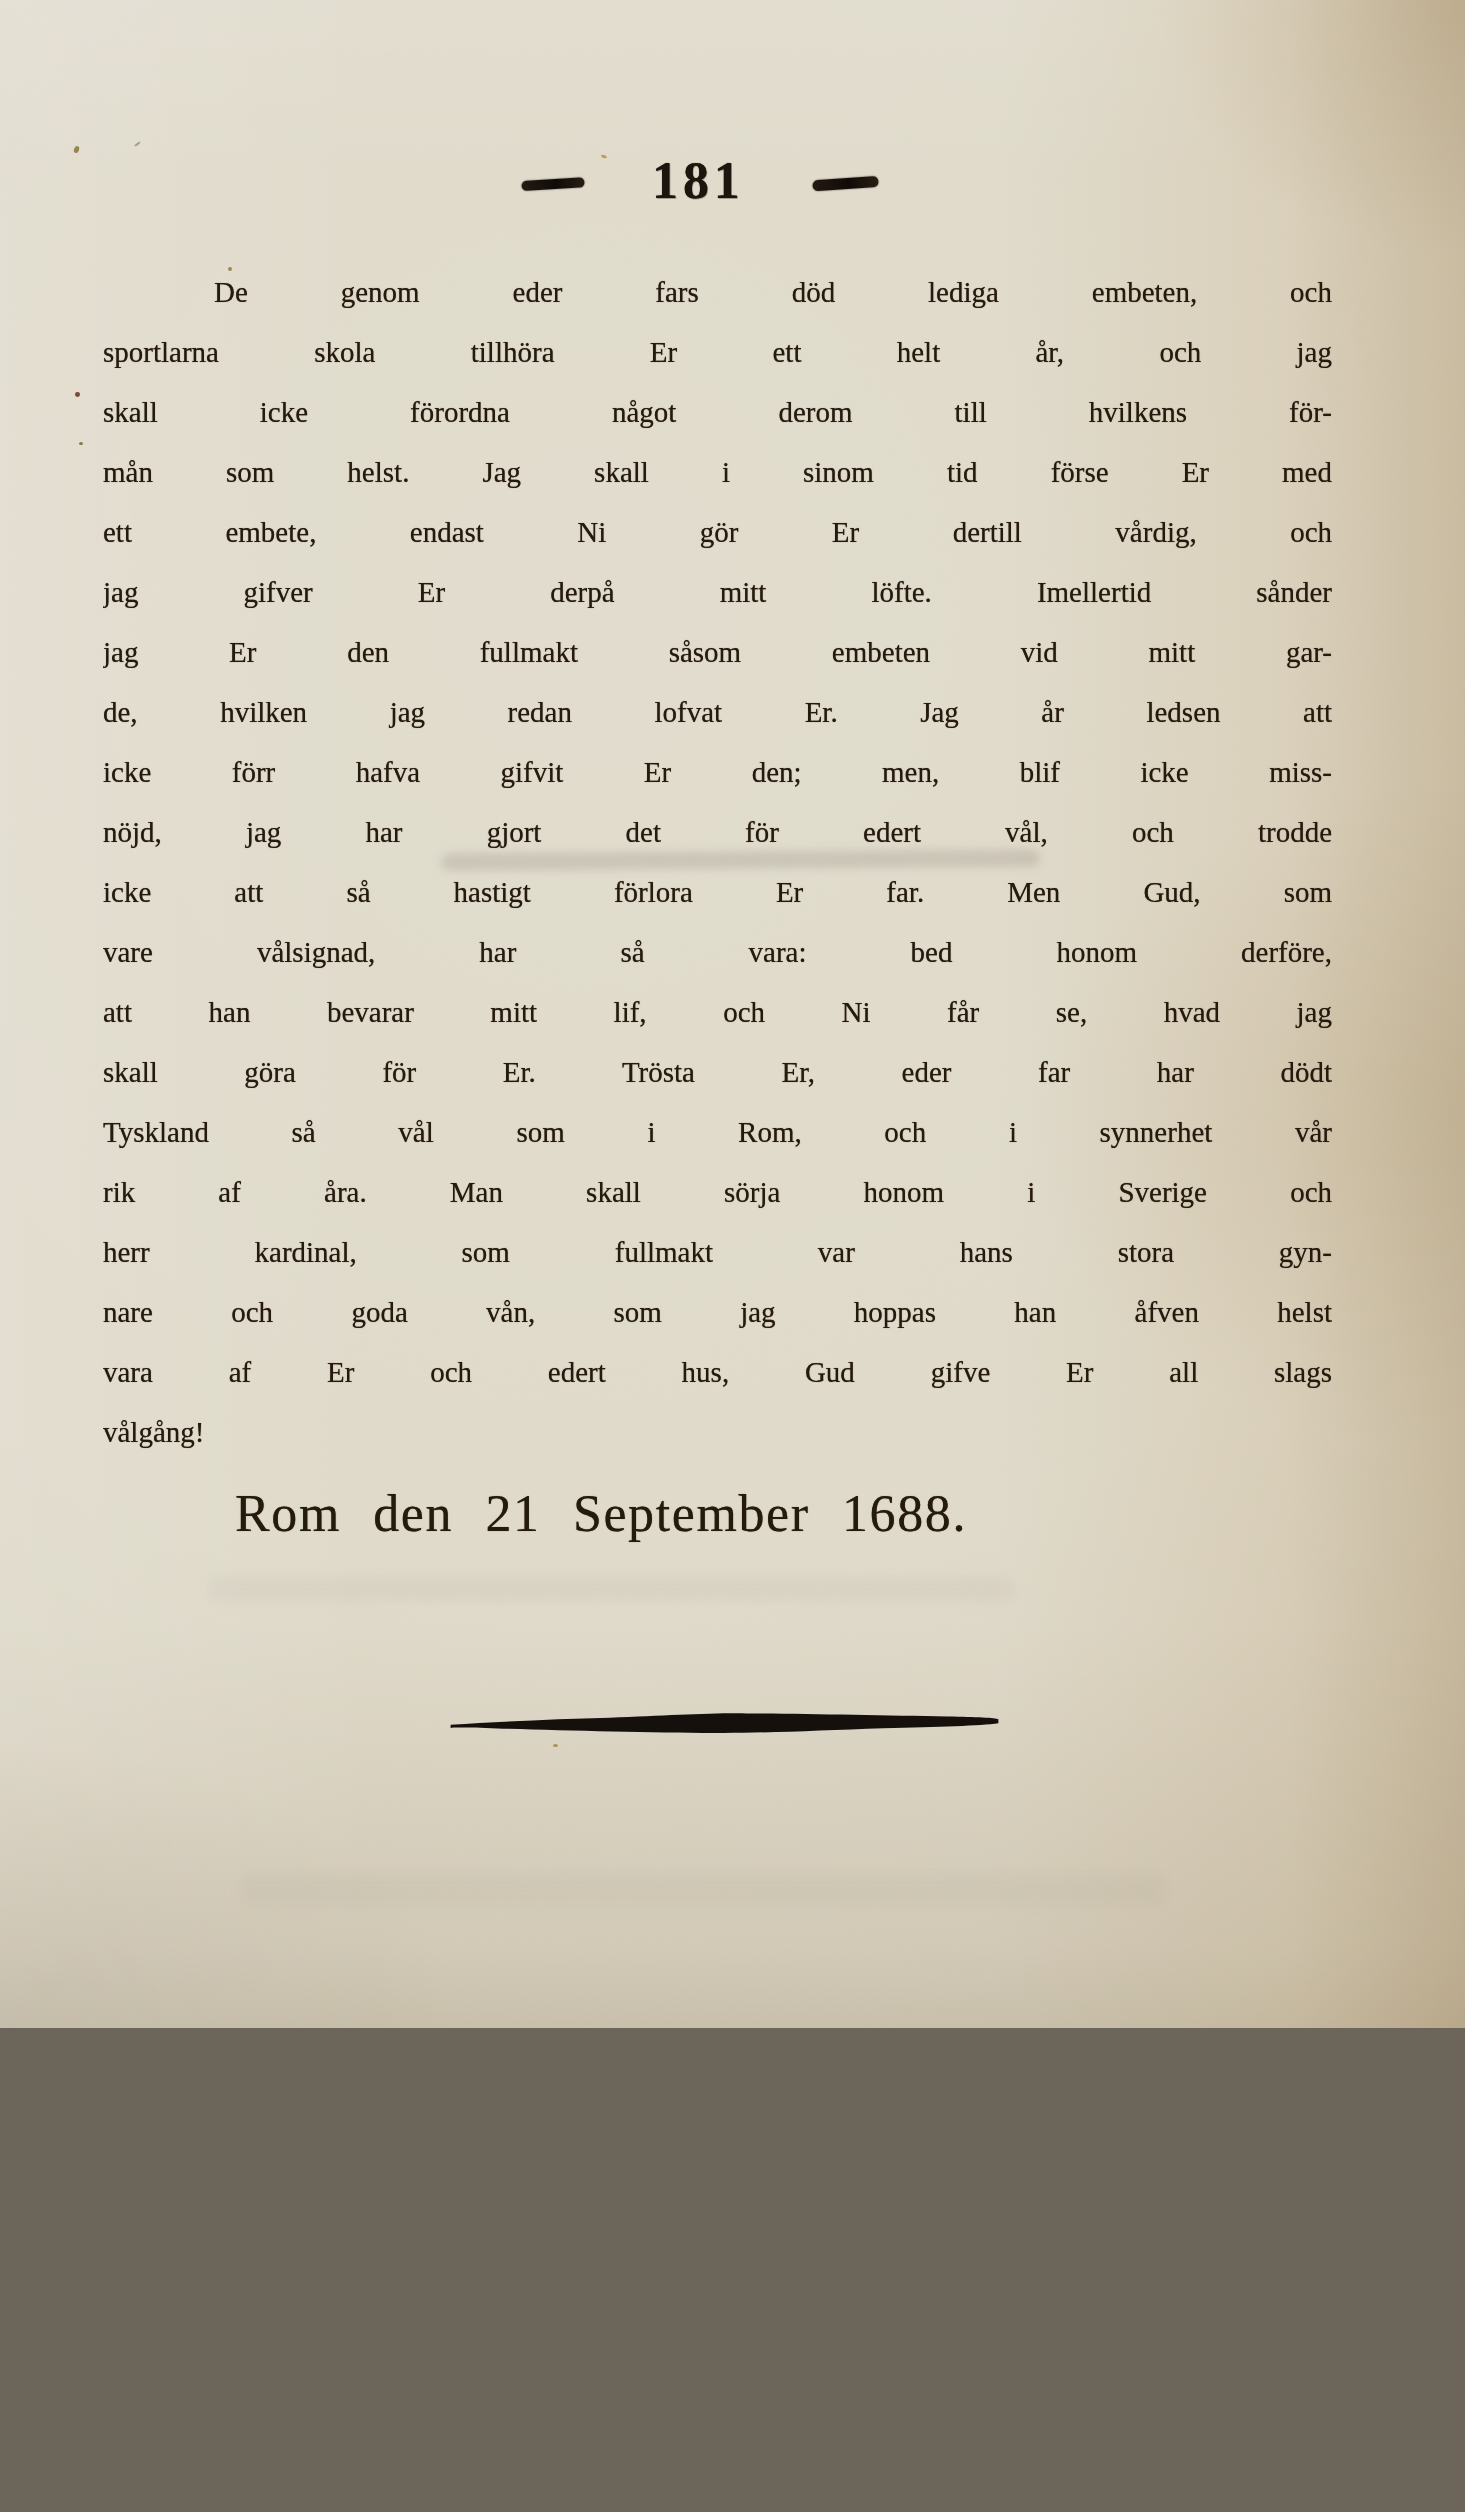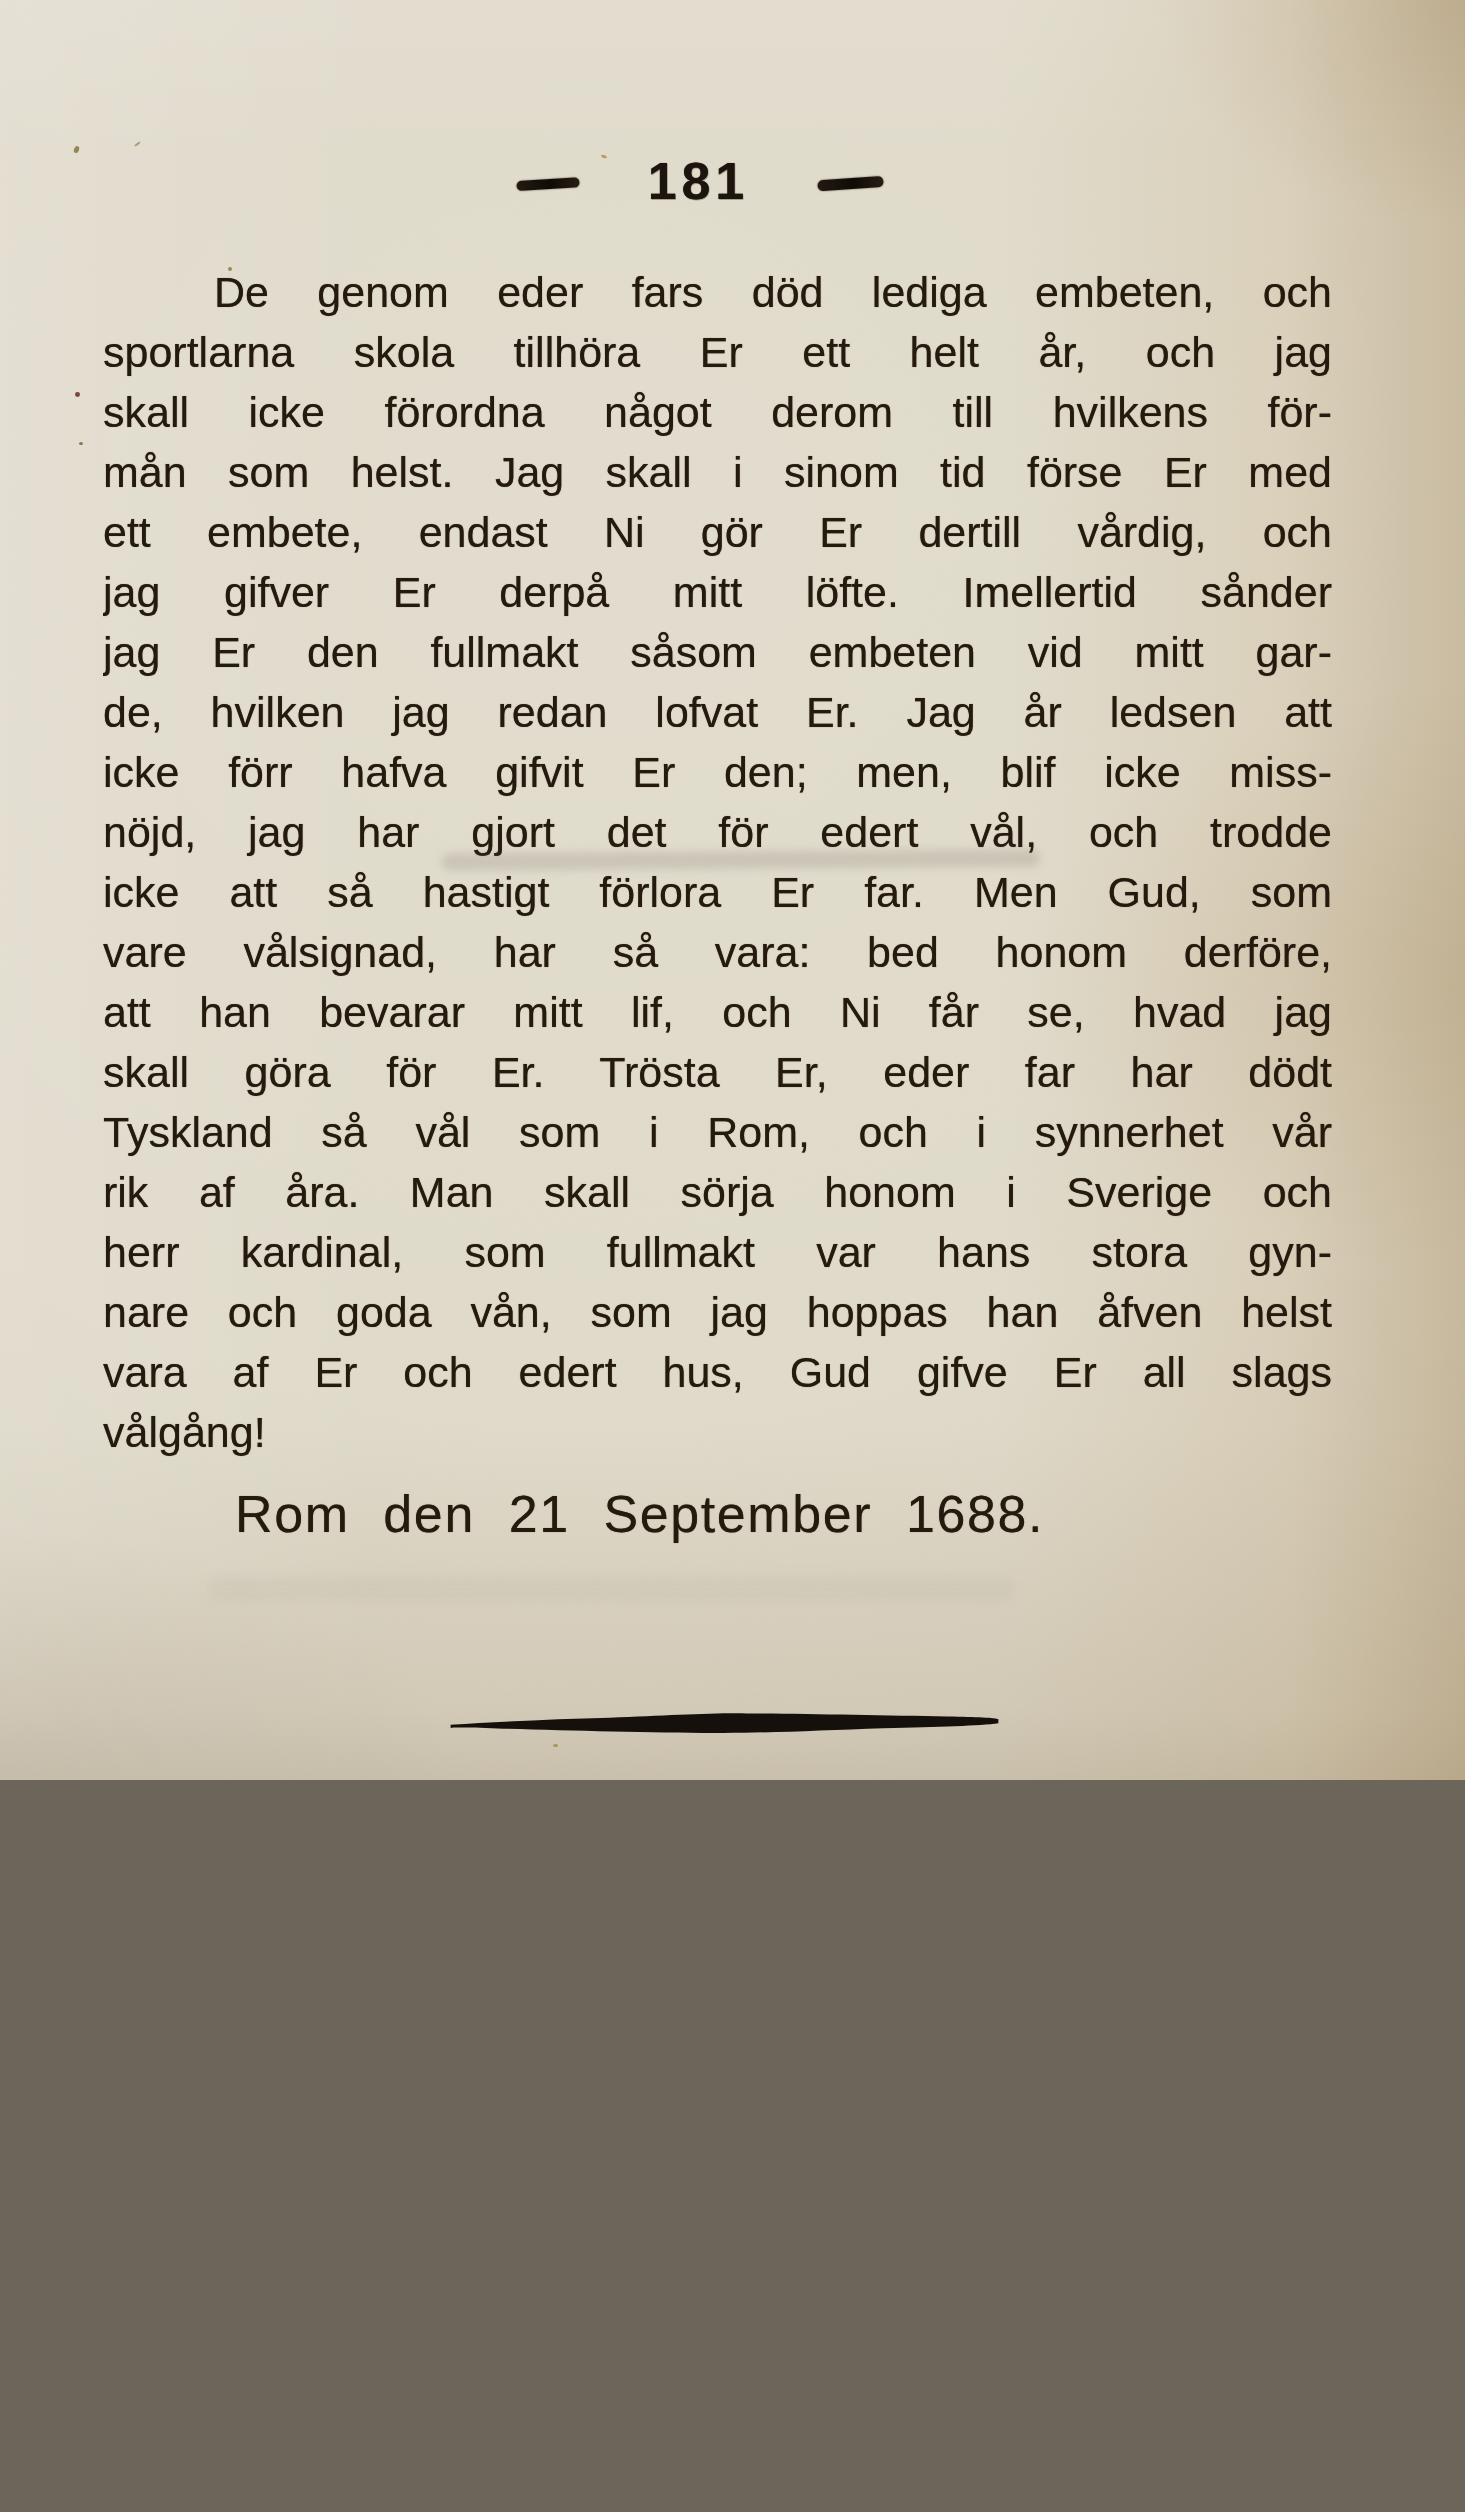--- a/index.html
+++ b/index.html
@@ -1,28 +1,28 @@
 <!DOCTYPE html>
 <html style="font-size:13px"><head>
 <meta charset="utf-8">
 <style>
   html,body{margin:0;padding:0;background:#6b655a;}
   .screen{
     position:relative;
-    width:1465px;height:1780px;
+    width:1465px;height:2028px;
     overflow:hidden;
     background-color:#e7e1d2;
     background-image:
       radial-gradient(ellipse 30% 18% at 100% 0%, rgba(150,118,68,.22), rgba(150,118,68,0) 70%),
       radial-gradient(ellipse 40% 22% at 100% 55%, rgba(160,128,78,.16), rgba(160,128,78,0) 75%),
       radial-gradient(ellipse 45% 20% at 0% 100%, rgba(110,95,70,.10), rgba(110,95,70,0) 70%),
       linear-gradient(to right, rgba(255,255,255,.16), rgba(255,255,255,0) 26%, rgba(255,255,255,0) 68%, rgba(190,160,110,.16) 88%, rgba(162,132,84,.34) 100%),
       linear-gradient(to bottom, rgba(255,255,255,.12), rgba(255,255,255,0) 9%, rgba(255,255,255,0) 80%, rgba(150,130,95,.12) 96%, rgba(138,118,84,.20) 100%),
       radial-gradient(ellipse 120% 90% at 40% 30%, rgba(255,255,255,.10), rgba(0,0,0,0) 55%, rgba(120,95,60,.10) 100%);
-    font-family:Liberation Sans, sans-serif;
+    font-family:Liberation Serif, serif;
     color:#281c10;
   }
   .noise{position:absolute;inset:0;opacity:.07;pointer-events:none;mix-blend-mode:multiply;}
 
   
   .header{
     position:absolute;top:145px;left:103px;width:1229px;height:72px;
     display:flex;justify-content:center;align-items:center;gap:68px;
     transform:translateX(-17.7px);
   }
@@ -34,21 +34,21 @@
   .dash.left{width:63px;height:9.7px;transform:rotate(-3.5deg) translateY(3.2px);}
   .dash.right{width:66px;height:11.3px;transform:rotate(-4deg) translateY(3.2px);}
   .pagenum{
     font-size:52px;font-weight:bold;letter-spacing:4.8px;line-height:72px;
     color:#1d150e;text-shadow:0 0 0.8px rgba(35,22,10,.9), 0.8px 0.8px 0 rgba(35,22,10,.25);
   }
 
   
   .para{
     position:absolute;top:262px;left:103px;width:1229px;
-    font-size:43px;line-height:60px;
+    font-size:29px;line-height:60px;
     color:#261a0e;
     text-shadow:0 0 0.8px rgba(40,26,12,.75);
   }
   .line{
     height:60px;
     text-align:justify;text-align-last:justify;text-justify:inter-word;
     white-space:normal;overflow:hidden;
   }
   .line.first{padding-left:111px;box-sizing:border-box;}
   .line.last{text-align-last:left;}

